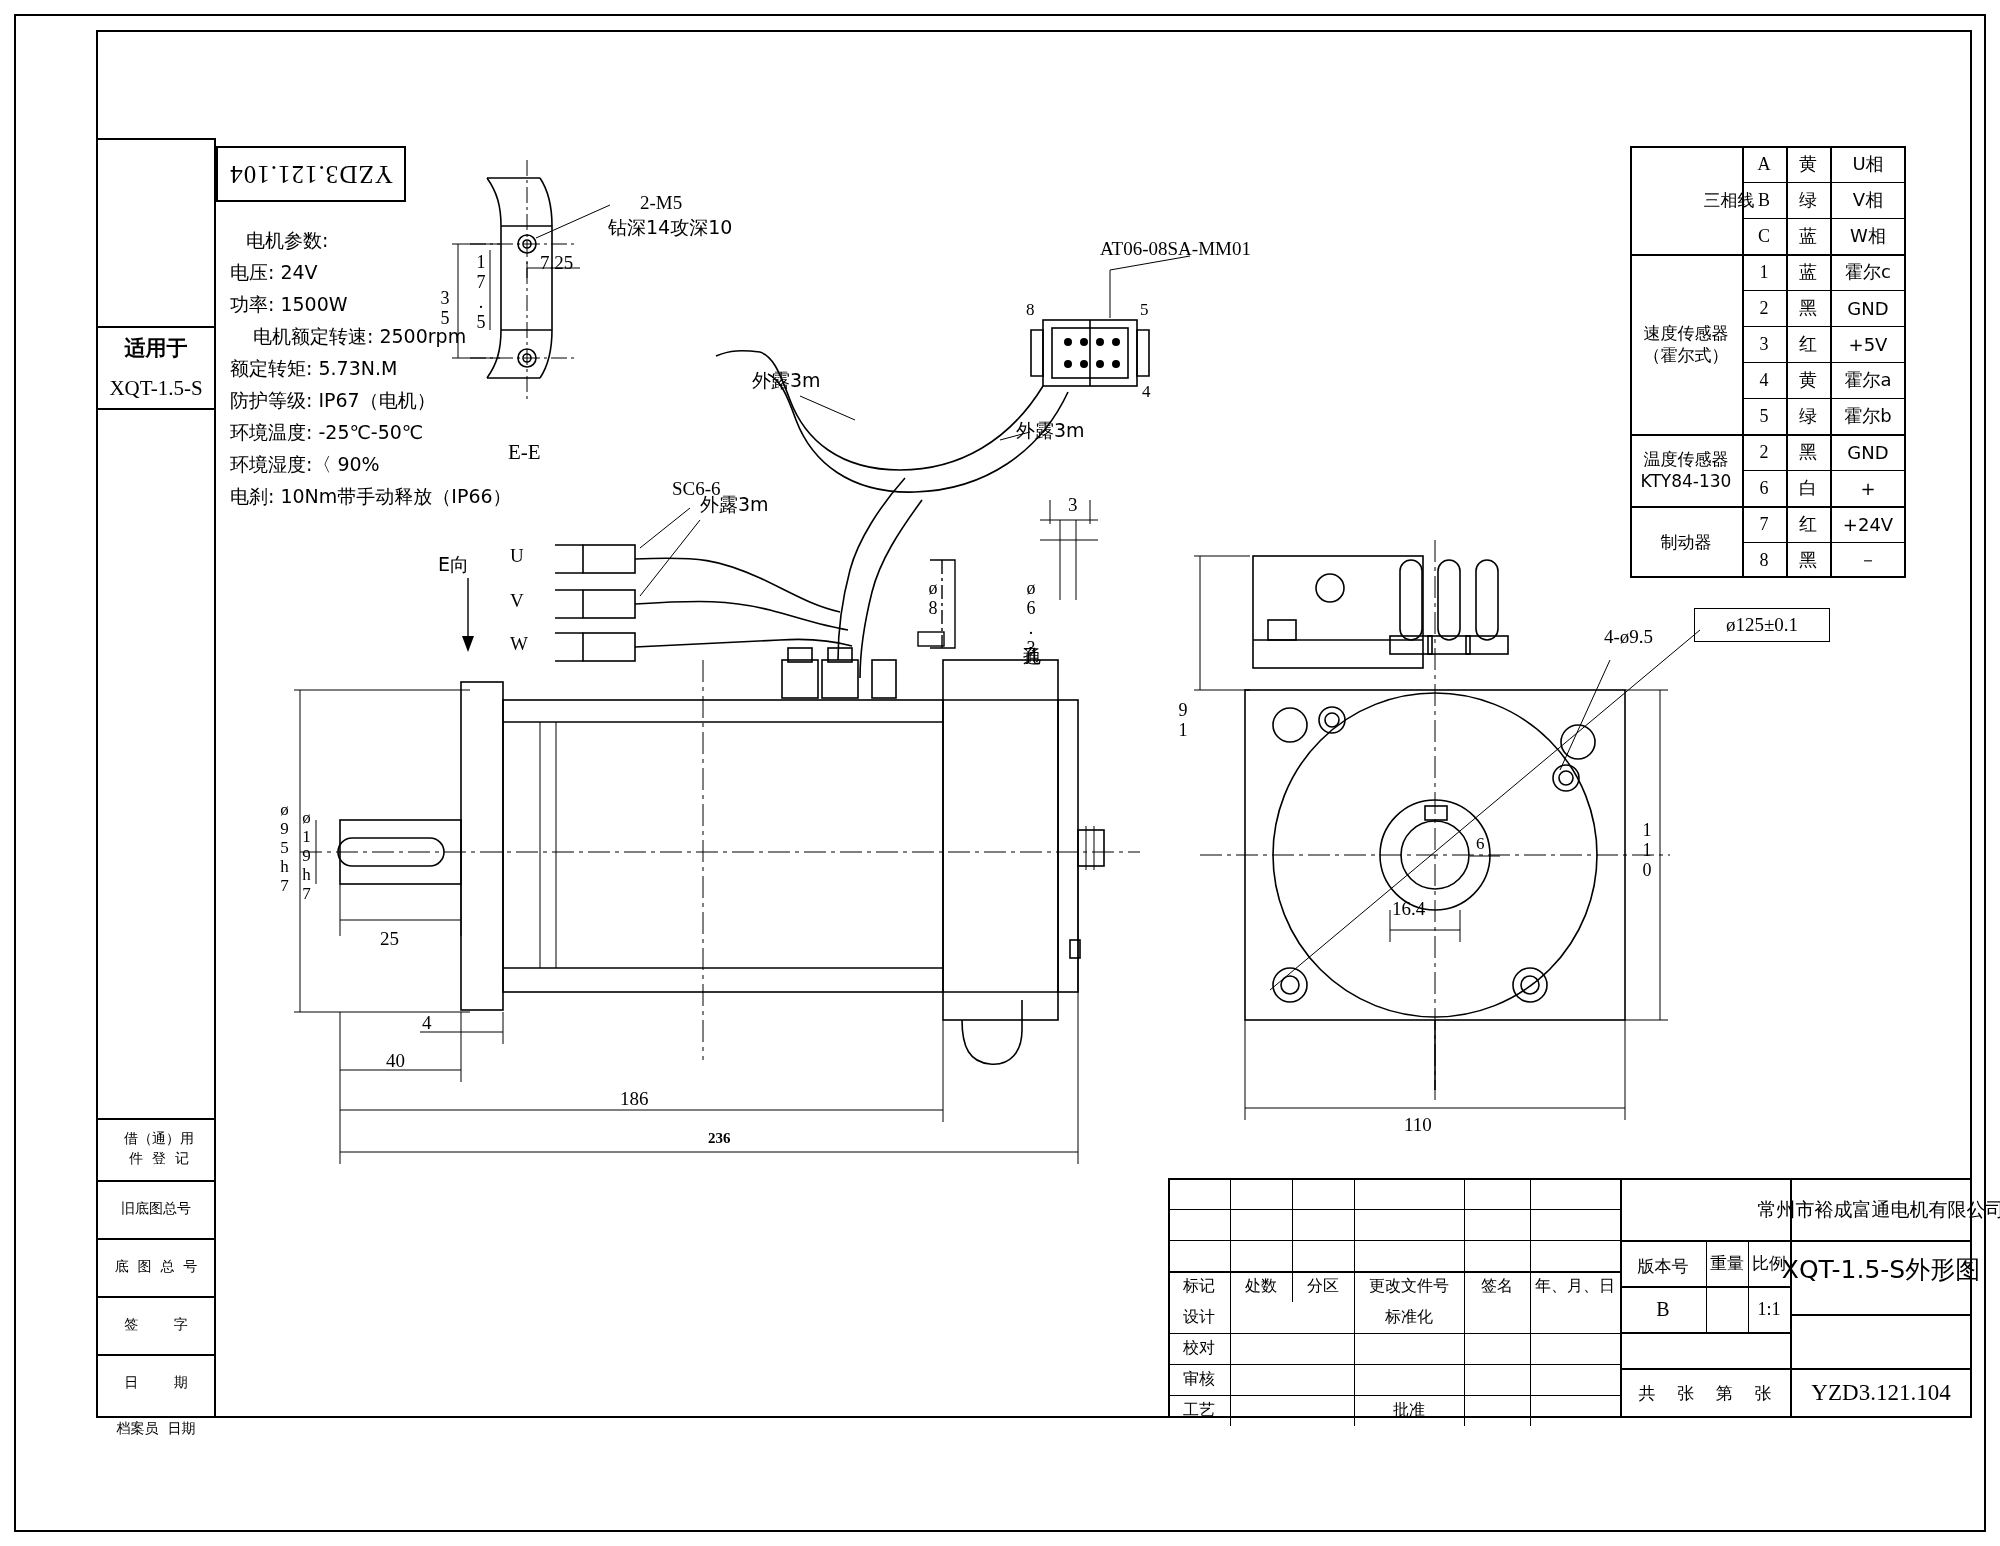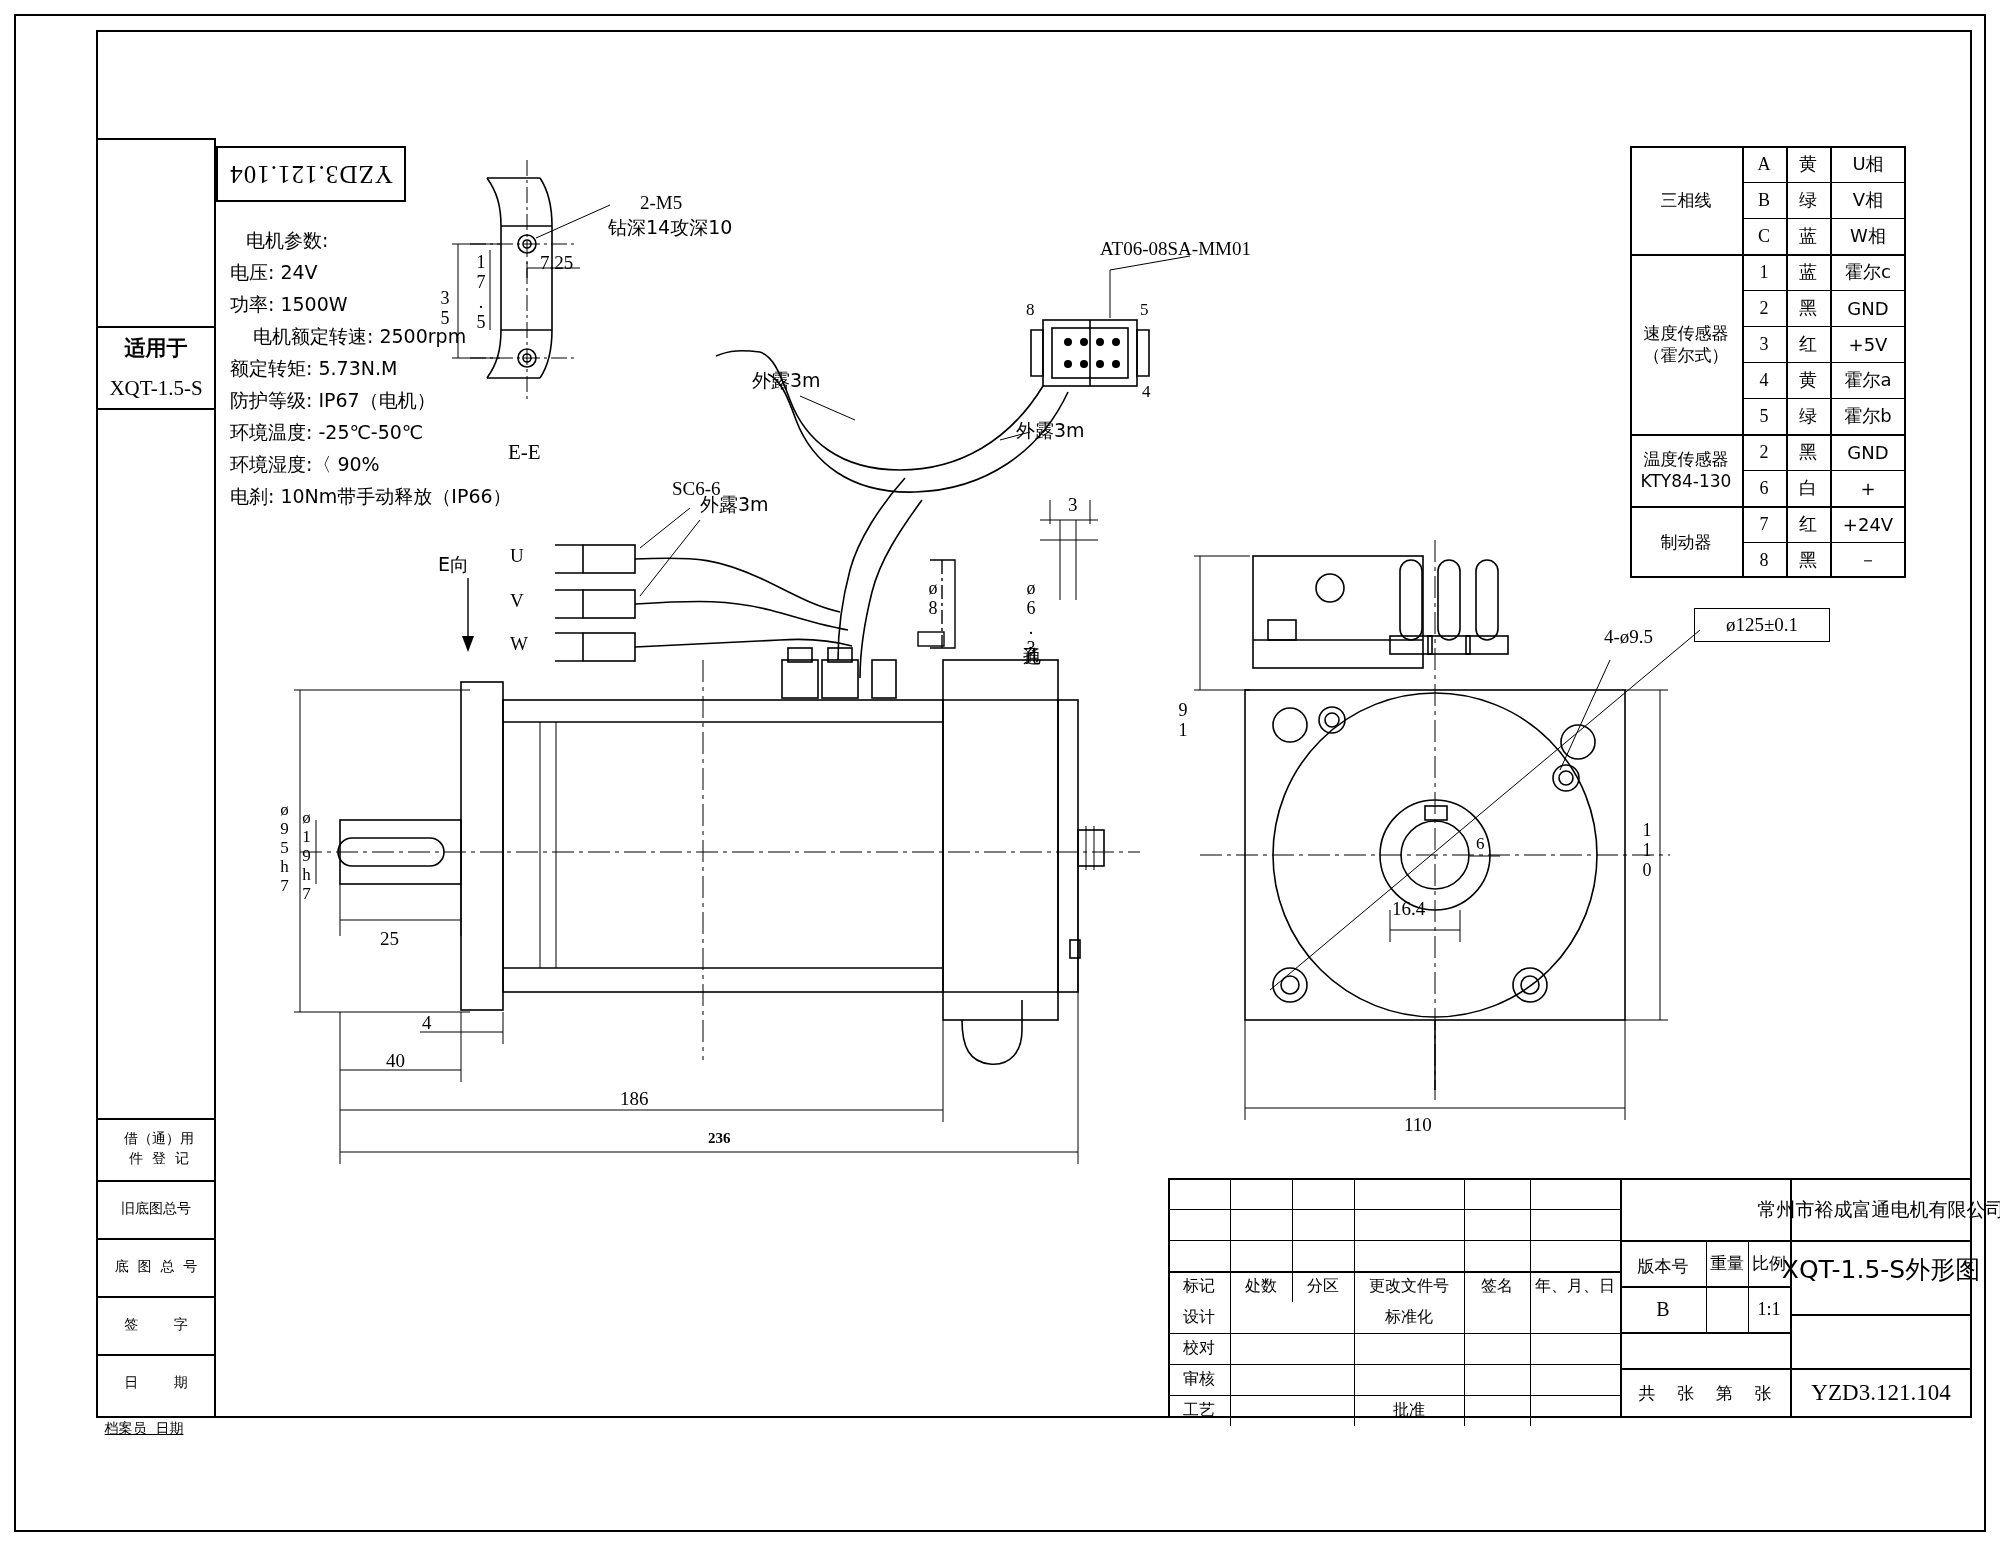--- a/index.html
+++ b/index.html
@@ -32,39 +32,39 @@
   <div class="ln" style="left:96px;top:1180px;width:120px;height:2px;"></div>
   <div class="ln" style="left:96px;top:1238px;width:120px;height:2px;"></div>
   <div class="ln" style="left:96px;top:1296px;width:120px;height:2px;"></div>
   <div class="ln" style="left:96px;top:1354px;width:120px;height:2px;"></div>
 
   <div class="txt cn" style="left:106px;top:1128px;width:106px;font-size:14px;line-height:20px;text-align:center;">借（通）用<br>件  登  记</div>
   <div class="txt ctr cn" style="left:96px;top:1180px;width:120px;height:58px;font-size:14px;">旧底图总号</div>
   <div class="txt ctr cn" style="left:96px;top:1238px;width:120px;height:58px;font-size:14px;">底  图  总  号</div>
   <div class="txt ctr cn" style="left:96px;top:1296px;width:120px;height:58px;font-size:14px;">签        字</div>
   <div class="txt ctr cn" style="left:96px;top:1354px;width:120px;height:58px;font-size:14px;">日        期</div>
-  <div class="txt ctr cn" style="left:84px;top:1412px;width:120px;height:34px;font-size:14px;text-decoration:underline;">档案员  日期</div>
+  <div class="txt ctr cn" style="left:96px;top:1412px;width:120px;height:34px;font-size:14px;">档案员  日期</div>
 
   <div class="bx" style="left:216px;top:146px;width:190px;height:56px;border-width:2px;"></div>
   <div class="txt" style="left:216px;top:146px;width:190px;height:56px;display:flex;align-items:center;justify-content:center;font-size:25px;transform:rotate(180deg);letter-spacing:1px;">YZD3.121.104</div>
 
   <div class="txt cn" style="left:230px;top:228px;font-size:19px;margin-left:16px;">电机参数:</div>
   <div class="txt cn" style="left:230px;top:260px;font-size:19px;">电压: 24V</div>
   <div class="txt cn" style="left:230px;top:292px;font-size:19px;">功率: 1500W</div>
   <div class="txt cn" style="left:230px;top:324px;font-size:19px;margin-left:23px;">电机额定转速: 2500rpm</div>
   <div class="txt cn" style="left:230px;top:356px;font-size:19px;">额定转矩: 5.73N.M</div>
   <div class="txt cn" style="left:230px;top:388px;font-size:19px;">防护等级: IP67（电机）</div>
   <div class="txt cn" style="left:230px;top:420px;font-size:19px;">环境温度: -25℃-50℃</div>
   <div class="txt cn" style="left:230px;top:452px;font-size:19px;">环境湿度:〈 90%</div>
   <div class="txt cn" style="left:230px;top:484px;font-size:19px;">电刹: 10Nm带手动释放（IP66）</div>
 
 
   <div id="wiring-table">
       <div class="bx" style="left:1630px;top:146px;width:276px;height:432px;border-width:2px;"></div>
-      <div class="txt ctr cn" style="left:1630px;top:146px;width:112px;height:108px;font-size:17px;text-align:center;line-height:22px;">三相线</div>
+      <div class="txt ctr cn" style="left:1630px;top:146px;width:112px;height:108px;font-size:17px;text-align:center;line-height:22px;padding-left:43px;">三相线</div>
       <div class="ln" style="left:1742px;top:146px;width:1.6px;height:108px;"></div>
       <div class="ln" style="left:1786px;top:146px;width:1.6px;height:108px;"></div>
       <div class="ln" style="left:1830px;top:146px;width:1.6px;height:108px;"></div>
       <div class="txt ctr" style="left:1742px;top:146px;width:44px;height:36px;font-size:18px;">A</div>
       <div class="txt ctr cn" style="left:1786px;top:146px;width:44px;height:36px;font-size:18px;">黄</div>
       <div class="txt ctr cn" style="left:1830px;top:146px;width:76px;height:36px;font-size:18px;">U相</div>
       <div class="ln" style="left:1742px;top:182px;width:164px;height:1.2px;"></div>
       <div class="txt ctr" style="left:1742px;top:182px;width:44px;height:36px;font-size:18px;">B</div>
       <div class="txt ctr cn" style="left:1786px;top:182px;width:44px;height:36px;font-size:18px;">绿</div>
       <div class="txt ctr cn" style="left:1830px;top:182px;width:76px;height:36px;font-size:18px;">V相</div>

